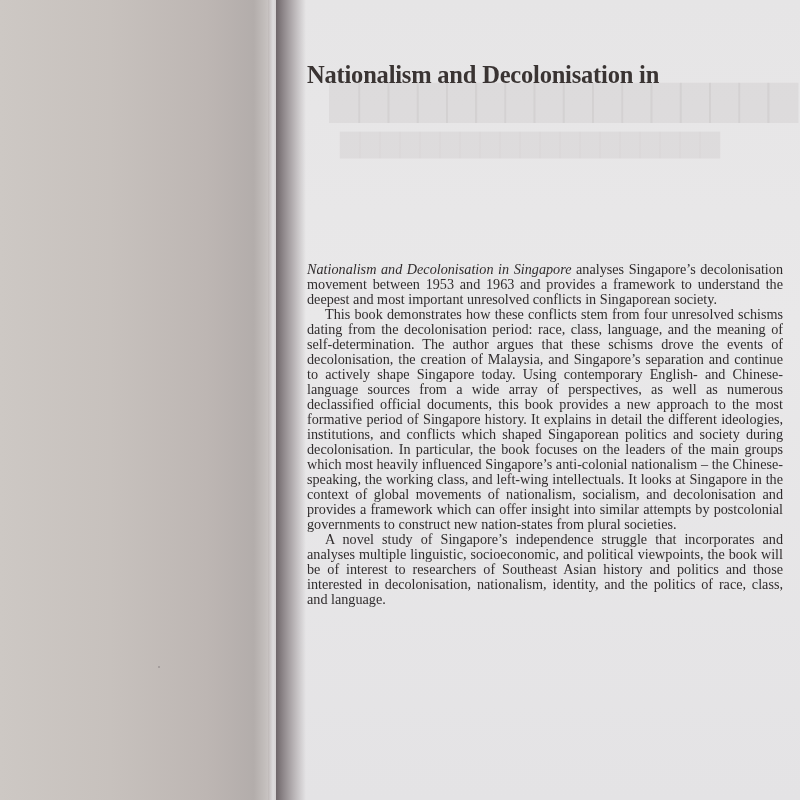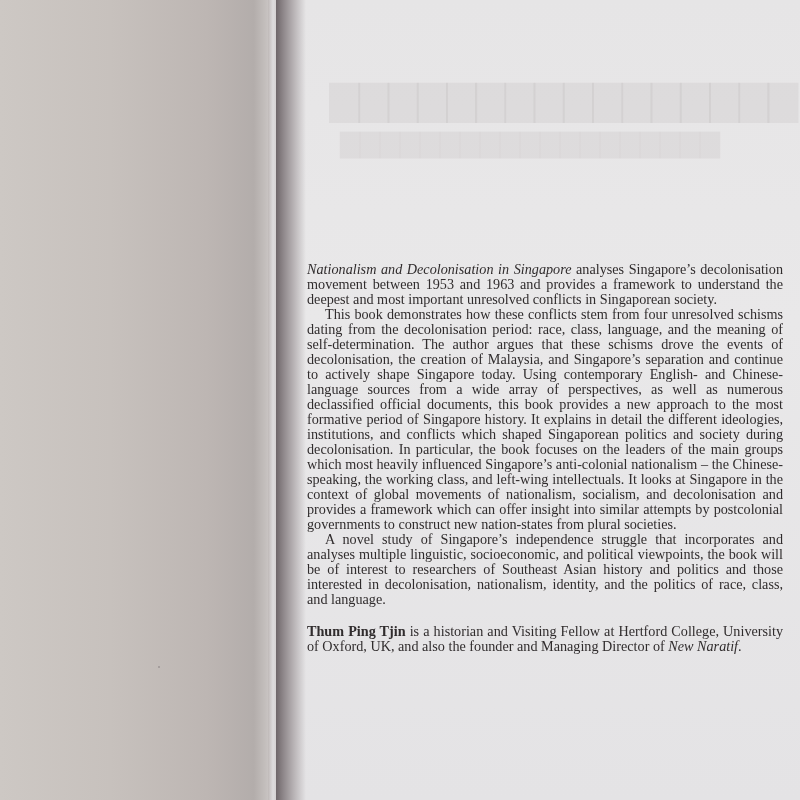--- a/index.html
+++ b/index.html
@@ -102,23 +102,22 @@
   <div class="fleck"></div>
   <div class="left-page-edge"></div>
   <div class="right-page"></div>
   <div class="gutter-shadow"></div>
 
   <div class="ghost ghost-title">▇▇▇▇▇▇▇▇▇▇▇▇▇▇▇▇</div>
   <div class="ghost ghost-sub">▇▇▇▇▇▇▇▇▇▇▇▇▇▇▇▇▇▇▇</div>
 
   <div class="content">
     <h1 class="book-title">
-      <br>
+      <span>Nationalism and Decolonisation in</span><br>
     </h1>
   </div>
 
   <div class="blurb">
     <p><em>Nationalism and Decolonisation in Singapore</em><span> analyses Singapore’s decolonisation movement between 1953 and 1963 and provides a framework to understand the deepest and most important unresolved conflicts in Singaporean society.</span></p>
     <p class="indent">This book demonstrates how these conflicts stem from four unresolved schisms dating from the decolonisation period: race, class, language, and the meaning of self-determination. The author argues that these schisms drove the events of decolonisation, the creation of Malaysia, and Singapore’s separation and continue to actively shape Singapore today. Using contemporary English- and Chinese-language sources from a wide array of perspectives, as well as numerous declassified official documents, this book provides a new approach to the most formative period of Singapore history. It explains in detail the different ideologies, institutions, and conflicts which shaped Singaporean politics and society during decolonisation. In particular, the book focuses on the leaders of the main groups which most heavily influenced Singapore’s anti-colonial nationalism – the Chinese-speaking, the working class, and left-wing intellectuals. It looks at Singapore in the context of global movements of nationalism, socialism, and decolonisation and provides a framework which can offer insight into similar attempts by postcolonial governments to construct new nation-states from plural societies.</p>
     <p class="indent">A novel study of Singapore’s independence struggle that incorporates and analyses multiple linguistic, socioeconomic, and political viewpoints, the book will be of interest to researchers of Southeast Asian history and politics and those interested in decolonisation, nationalism, identity, and the politics of race, class, and language.</p>
-    <p class="author-bio"><span class="author-name">Thum Ping Tjin</span><span> is a historian and Visiting Fellow at Hertford College, University of Oxford, UK, and also the founder and Managing Director of </span><em>New Naratif</em><span>.</span></p>
   </div>
 </div>
 
 </body></html>

